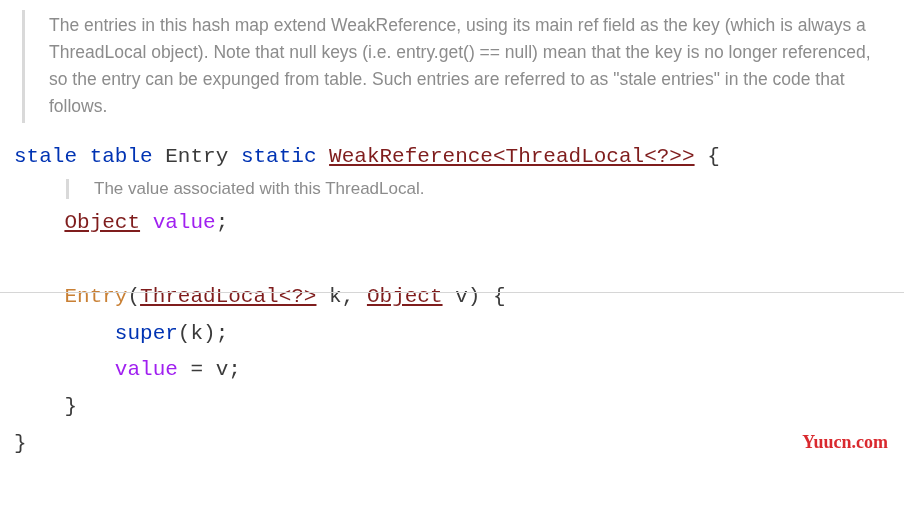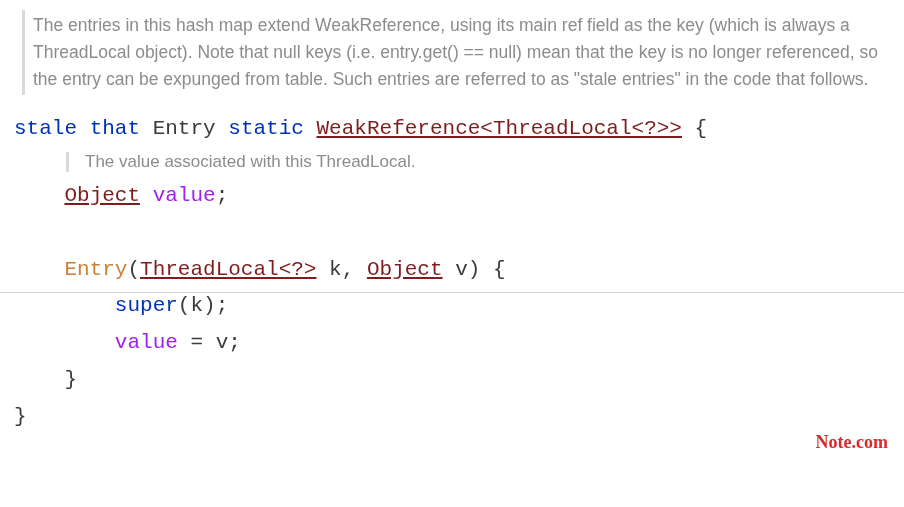--- a/index.html
+++ b/index.html
@@ -8,21 +8,21 @@
     background: #ffffff;
     width: 904px;
     height: 507px;
     position: relative;
     overflow: hidden;
     color: #333;
   }
   .top-comment {
     border-left: 3px solid #d9d9d9;
     margin: 10px 14px 16px 22px;
-    padding: 2px 0 2px 8px;
+    padding: 2px 0 2px 24px;
     color: #8c8c8c;
     font-size: 17.5px;
     line-height: 1.55;
   }
   .code {
     font-family: Consolas, "Courier New", monospace;
     font-size: 21px;
     line-height: 1.75;
     white-space: pre;
     padding-left: 14px;
@@ -35,21 +35,21 @@
   .typename   { color: #3b3b3b; }
   .ident      { color: #a020f0; } 
   .method     { color: #c98035; } 
   .param      { color: #3b3b3b; }
   .plain      { color: #3b3b3b; }
   .brace      { color: #3b3b3b; }
 
   .inner-comment {
     border-left: 3px solid #d9d9d9;
     margin: 4px 0 6px 66px;
-    padding: 0 0 0 16px;
+    padding: 0 0 0 25px;
     color: #8c8c8c;
     font-size: 17px;
     font-family: -apple-system, BlinkMacSystemFont, "Segoe UI", Helvetica, Arial, sans-serif;
   }
 
   .h-divider {
     position: absolute;
     left: 0; right: 0;
     top: 292px;
     height: 0;
@@ -64,33 +64,33 @@
     font-family: Georgia, "Times New Roman", serif;
     font-size: 18px;
     font-weight: bold;
   }
 </style>
 </head>
 <body>
 
 <div class="top-comment">The entries in this hash map extend WeakReference, using its main ref field as the key (which is always a ThreadLocal object). Note that null keys (i.e. entry.get() == null) mean that the key is no longer referenced, so the entry can be expunged from table. Such entries are referred to as "stale entries" in the code that follows.</div>
 
-<div class="code"><span class="kw-static">stale</span> <span class="kw-class">that</span> <span class="typename">Entry</span> <span class="kw-extends">static</span> <span class="type">WeakReference&lt;ThreadLocal&lt;?&gt;&gt;</span> <span class="brace">{</span></div>
+<div class="code"><span class="kw-static">stale</span> <span class="kw-class">table</span> <span class="typename">Entry</span> <span class="kw-extends">static</span> <span class="type">WeakReference&lt;ThreadLocal&lt;?&gt;&gt;</span> <span class="brace">{</span></div>
 
 <div class="inner-comment">The value associated with this ThreadLocal.</div>
 
 <div class="code">    <span class="type">Object</span> <span class="ident">value</span><span class="plain">;</span></div>
 
 <div class="code"> </div>
 
 <div class="h-divider"></div>
 
 <div class="code">    <span class="method">Entry</span><span class="plain">(</span><span class="type">ThreadLocal&lt;?&gt;</span> <span class="param">k</span><span class="plain">,</span> <span class="type">Object</span> <span class="param">v</span><span class="plain">)</span> <span class="brace">{</span></div>
 
 <div class="code">        <span class="kw-super">super</span><span class="plain">(</span><span class="param">k</span><span class="plain">)</span><span class="plain">;</span></div>
 
 <div class="code">        <span class="ident">value</span><span class="plain"> = </span><span class="param">v</span><span class="plain">;</span></div>
 
 <div class="code">    <span class="brace">}</span></div>
 
 <div class="code"><span class="brace">}</span></div>
 
-<div class="watermark">Note.com</div>
+<div class="watermark">Yuucn.com</div>
 
 </body></html>

